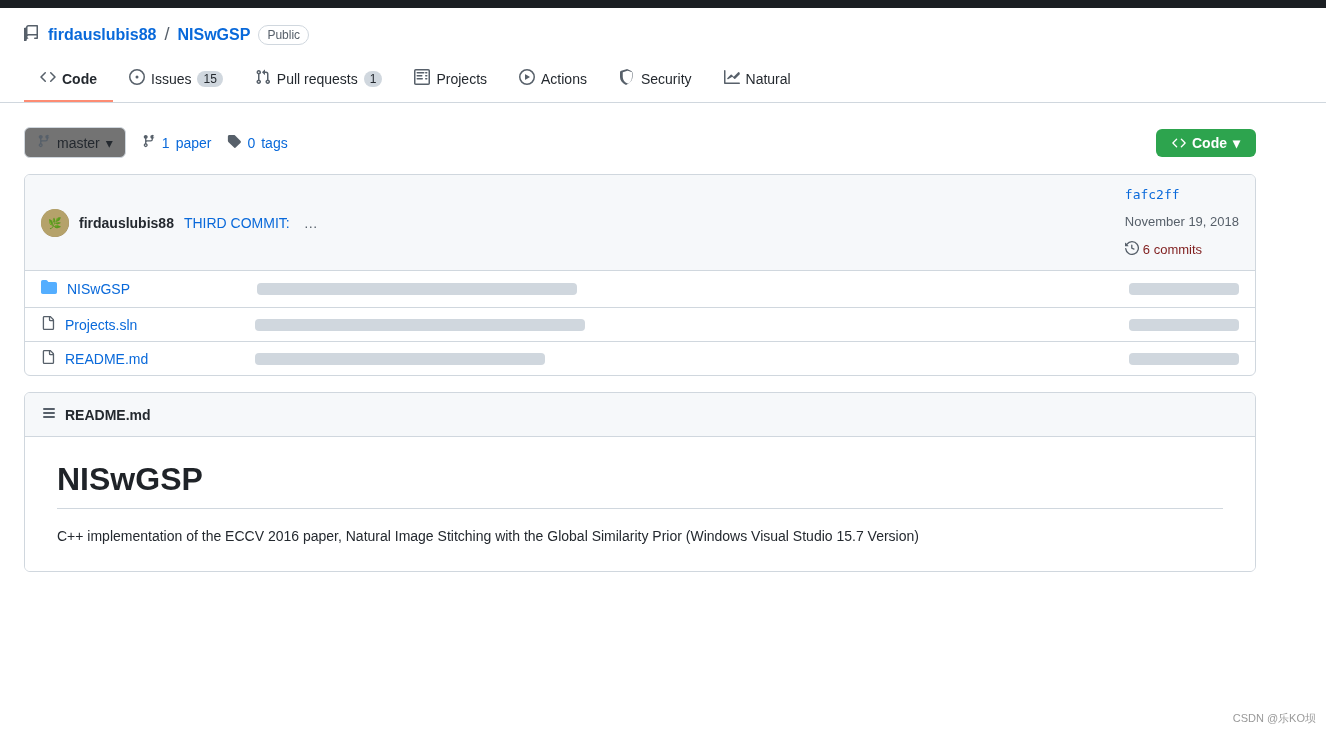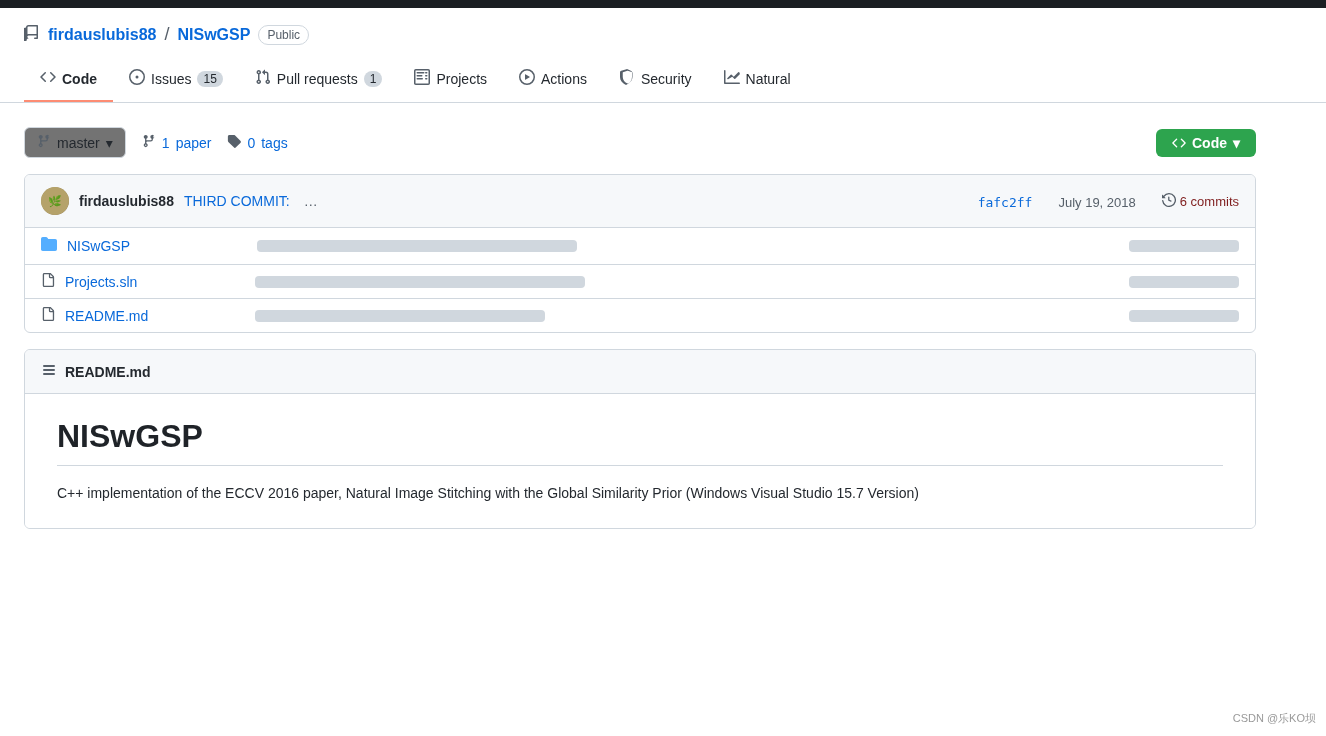--- a/index.html
+++ b/index.html
@@ -210,24 +210,25 @@
     }
 
     .commit-dots {
       color: #57606a;
       cursor: pointer;
       margin-left: 4px;
     }
 
     .commit-right {
       display: flex;
-      align-items: flex-end;
-      gap: 26px;
+      align-items: flex-start;
+      gap: 12px;
       color: #57606a;
       font-size: 13px;
+      flex-direction: column;
     }
 
     .commit-hash {
       color: #0969da;
       font-family: monospace;
       cursor: pointer;
     }
 
     .commits-link {
       display: flex;
@@ -484,21 +485,21 @@
               <rect width="28" height="28" fill="#b5a26a" rx="14"></rect>
               <text x="14" y="18" text-anchor="middle" font-size="11" fill="#5a4a20" font-family="sans-serif">🌿</text>
             </svg>
           </div>
           <span class="commit-username">firdauslubis88</span>
           <span class="commit-message">THIRD COMMIT:</span>
           <span class="commit-dots">…</span>
         </div>
         <div class="commit-right">
           <span class="commit-hash">fafc2ff</span>
-          <span>July 19, 2018</span>
+          <span>November 19, 2018</span>
           <a class="commits-link">
             <span>
               <svg width="14" height="14" viewBox="0 0 16 16" fill="#57606a">
                   <path d="M1.643 3.143L.427 1.927A.25.25 0 000 2.104V5.75c0 .138.112.25.25.25h3.646a.25.25 0 00.177-.427L2.715 4.215a6.5 6.5 0 11-1.18 4.458.75.75 0 10-1.493.154 8.001 8.001 0 101.6-5.684zM7.75 4a.75.75 0 01.75.75v2.992l2.028.812a.75.75 0 01-.557 1.392l-2.5-1A.75.75 0 017 8.25v-3.5A.75.75 0 017.75 4z"></path>
                 </svg>
             </span>
             <span>6 commits</span>
           </a>
         </div>
       </div>

